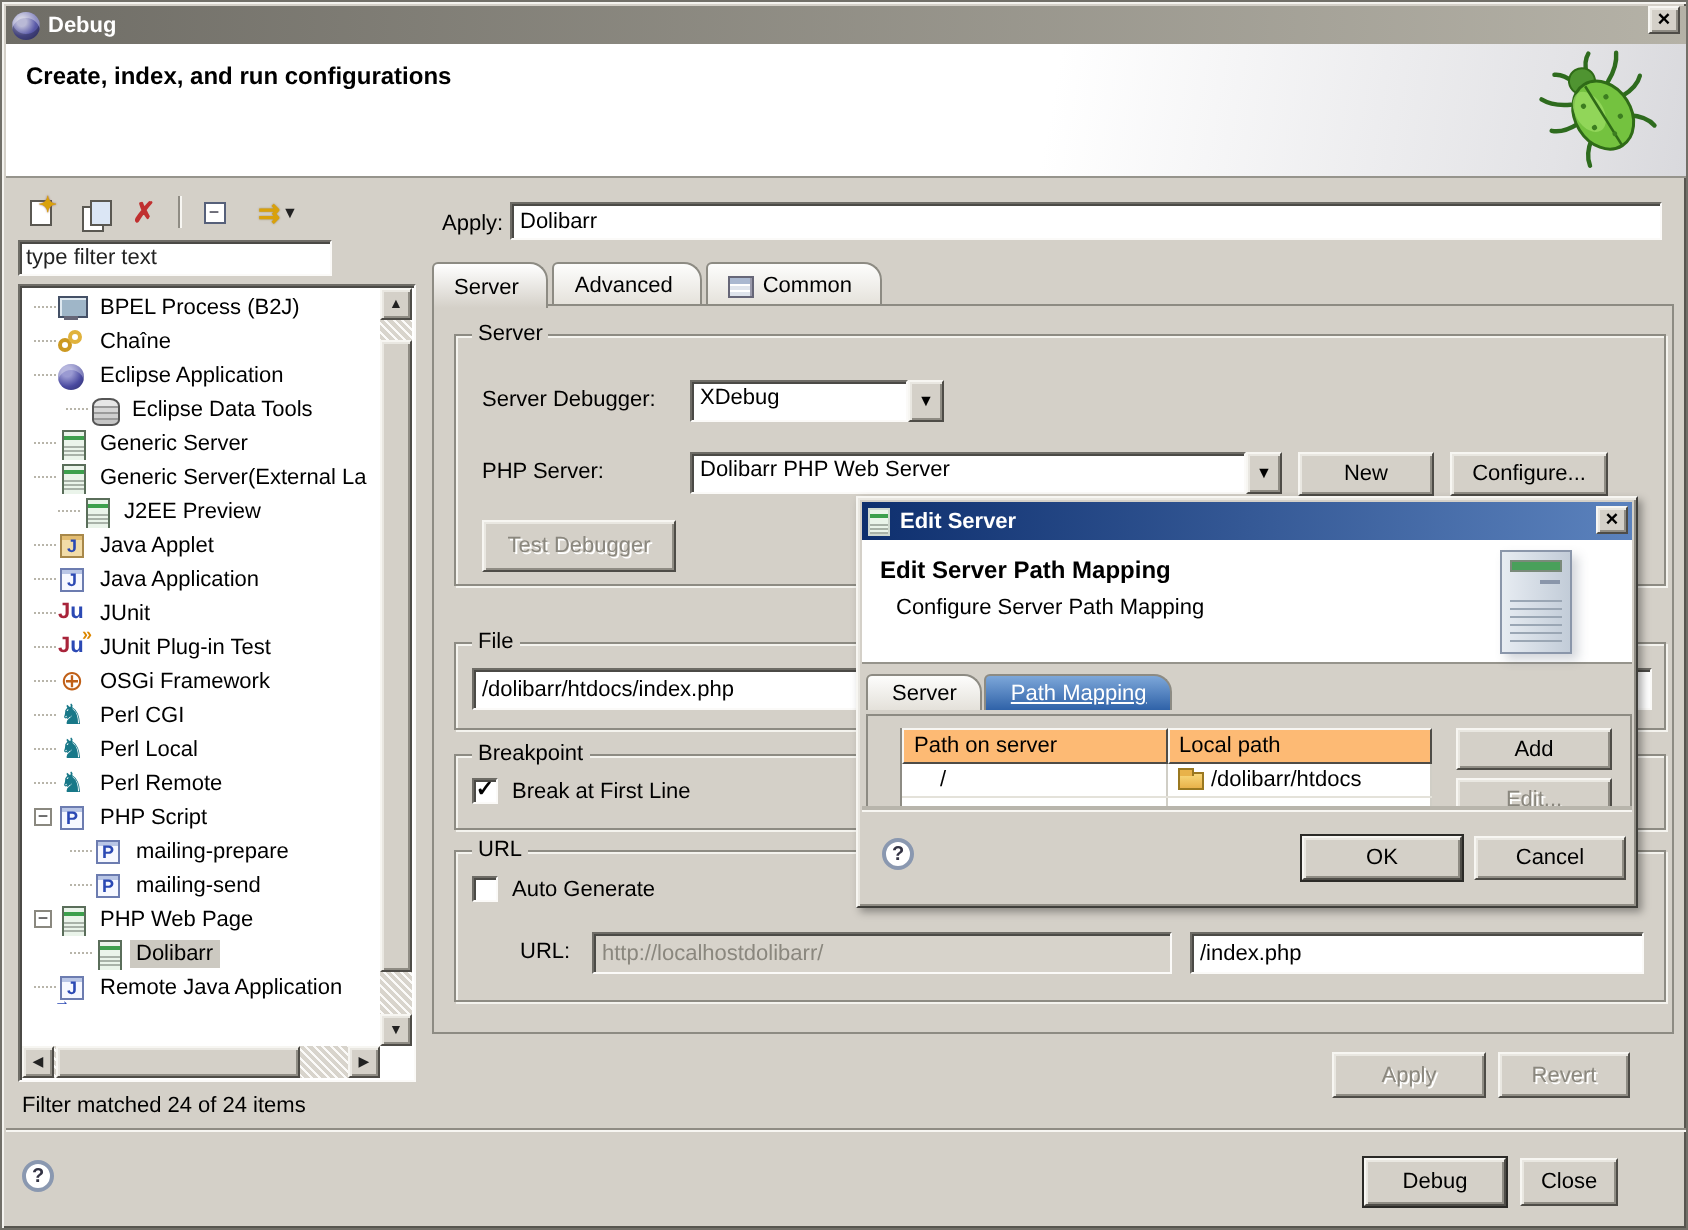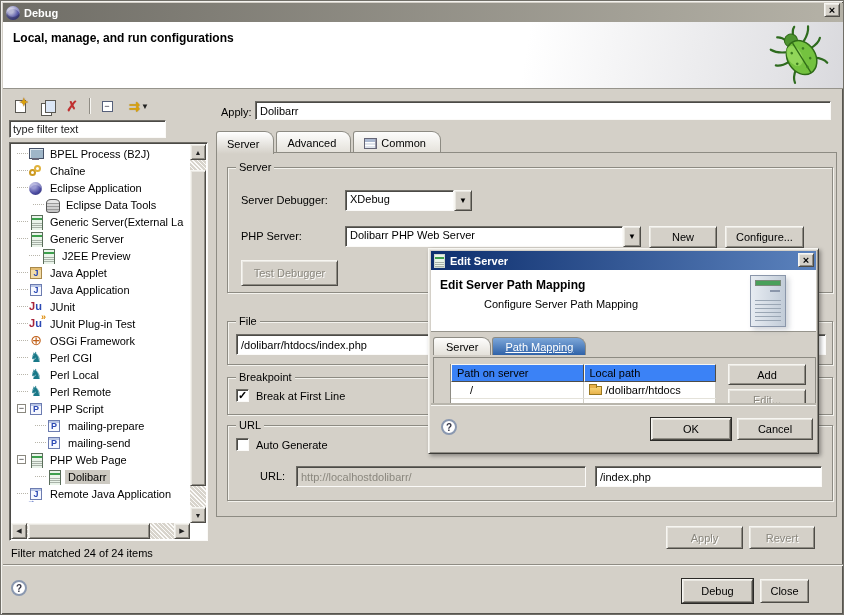--- a/index.html
+++ b/index.html
@@ -134,58 +134,58 @@
   .dialog { position:absolute; left:427px; top:247px; width:391px; height:206px; background:#d4d0c8;
     border:1px solid; border-color:#f7f6f2 #3f3e3a #3f3e3a #f7f6f2;
     box-shadow: inset 1px 1px 0 #e9e7e1, inset -1px -1px 0 #8f8c84, 2px 2px 4px rgba(0,0,0,.35); z-index:50; }
   .dlg-titlebar { position:absolute; left:2px; top:2px; right:2px; height:19px;
     background:linear-gradient(to right,#0e2f6e,#5b82bd); display:flex; align-items:center; padding:0 3px; }
   .dlg-titlebar .ttext { color:#fff; font-weight:bold; margin-left:5px; }
   .mini-server { width:11px; height:14px; border:1px solid #cfd8cf; flex:none;
     background:linear-gradient(to bottom,#eaf4ea 0 2px,#3da04d 2px 4px,#eaf4ea 4px 7px,#a8b2a8 7px 8px,#eaf4ea 8px 9px,#a8b2a8 9px 10px,#eaf4ea 10px 11px,#a8b2a8 11px 12px,#eaf4ea 12px); }
   .dlg-header { position:absolute; left:2px; top:21px; right:2px; height:62px; background:#fff; border-bottom:1px solid #96948c; }
   .dlg-header h2 { font-size:12px; font-weight:bold; padding:8px 0 0 9px; }
-  .dlg-header .sub { padding:6px 0 0 17px;margin-left:36px; }
+  .dlg-header .sub { padding:6px 0 0 17px; }
   .tower { position:absolute; right:30px; top:5px; width:36px; height:52px; border:1px solid #8a96aa;
     background:linear-gradient(to right,#e7ecf2,#c2ccd8);
     box-shadow:3px 3px 5px rgba(80,90,110,.25); }
   .tower::before { content:""; position:absolute; left:4px; top:4px; right:4px; height:4px; background:#49a05a; border:1px solid #7a8a7a; }
   .tower::after { content:""; position:absolute; left:4px; right:4px; bottom:4px; height:22px;
     background:repeating-linear-gradient(to bottom,#9aa6b4 0 1px,transparent 1px 4px); }
   .tower .slot { position:absolute; right:5px; top:14px; width:10px; height:2px; background:#8a96aa; }
   .dlg-tabs { position:absolute; left:4px; top:88px; display:flex; }
   .dtab { padding:3px 12px 2px; border:1px solid #8d8b83; border-bottom:none; border-radius:3px 9px 0 0;
     margin-right:1px; background:linear-gradient(#fdfdfc,#e4e1da); }
   .dtab.activeblue { background:linear-gradient(#7da7d9,#2f62a8); color:#fff; text-decoration:underline; z-index:2; }
   .dlg-body { position:absolute; left:4px; top:108px; width:383px; height:52px; border:1px solid #8d8b83;
     border-bottom:none; background:#d4d0c8; overflow:visible; }
   .ptable { position:absolute; left:16px; top:6px; width:266px; border-left:1px solid #8d8b83; }
   .ptable .hrow { display:flex; height:18px; }
-  .ptable .hcell { flex:1; padding:2px 5px; background:#3b82f6; border:1px solid; border-color:#f7f6f2 #4e4c47 #4e4c47 #f7f6f2; }
+  .ptable .hcell { flex:1; padding:2px 5px; background:#fdba74; border:1px solid; border-color:#f7f6f2 #4e4c47 #4e4c47 #f7f6f2; }
   .ptable .brow { display:flex; height:17px; background:#fff; border-bottom:1px solid #e4e2da; }
   .ptable .bcell { flex:1; padding:1px 5px; display:flex; align-items:center; gap:4px; background:#fff; border-right:1px solid #d0cec6; }
   .folder { width:13px; height:9px; background:linear-gradient(#f8d77a,#e8b24a); border:1px solid #9a7820; position:relative; flex:none; }
   .folder::before { content:""; position:absolute; left:-1px; top:-3px; width:6px; height:3px;
     background:#e8b24a; border:1px solid #9a7820; border-bottom:none; }
   .dlg-bottom { position:absolute; left:2px; right:2px; bottom:2px; height:46px; background:#d4d0c8;
     border-top:1px solid #f7f6f2; box-shadow:0 -2px 0 #b8b5ac; }
 </style>
 </head>
 <body>
 
 <div class="window">
 
   <div class="titlebar">
     <span class="eclipse-ico"></span>
     <span class="ttext">Debug</span>
   </div>
   <div class="tclose btn">×</div>
 
   <div class="banner">
-    <h1>Local, manage, and run configurations</h1>
+    <h1>Create, index, and run configurations</h1>
     <svg class="beetle" width="62" height="60" viewBox="0 0 62 60">
       <g transform="rotate(-32 31 30)">
         <g stroke="#2e6b1e" stroke-width="2.2" fill="none" stroke-linecap="round">
           <path d="M20 20 Q12 16 9 10"></path>
             <path d="M18 30 Q9 30 5 26"></path>
             <path d="M20 40 Q13 45 12 51"></path>
           <path d="M42 20 Q50 16 53 10"></path>
             <path d="M44 30 Q53 30 57 26"></path>
             <path d="M42 40 Q49 45 50 51"></path>
           <path d="M27 11 Q25 5 21 3"></path>
@@ -252,26 +252,26 @@
           <span class="tree-label">Eclipse Application</span>
         </div>
         <div class="tree-row" style="padding-left: 20px;">
           <span class="expander line"></span>
           <span class="ico ico-db"></span>
           <span class="tree-label">Eclipse Data Tools</span>
         </div>
         <div class="tree-row" style="padding-left: 4px;">
           <span class="expander line"></span>
           <span class="ico ico-server"></span>
+          <span class="tree-label">Generic Server</span>
+        </div>
+        <div class="tree-row" style="padding-left: 4px;">
+          <span class="expander line"></span>
+          <span class="ico ico-server"></span>
           <span class="tree-label">Generic Server(External La</span>
-        </div>
-        <div class="tree-row" style="padding-left: 4px;">
-          <span class="expander line"></span>
-          <span class="ico ico-server"></span>
-          <span class="tree-label">Generic Server</span>
         </div>
         <div class="tree-row" style="padding-left: 16px;">
           <span class="expander line"></span>
           <span class="ico ico-server"></span>
           <span class="tree-label">J2EE Preview</span>
         </div>
         <div class="tree-row" style="padding-left: 4px;">
           <span class="expander line"></span>
           <span class="ico ico-applet">
             <span class="jl">J</span>

